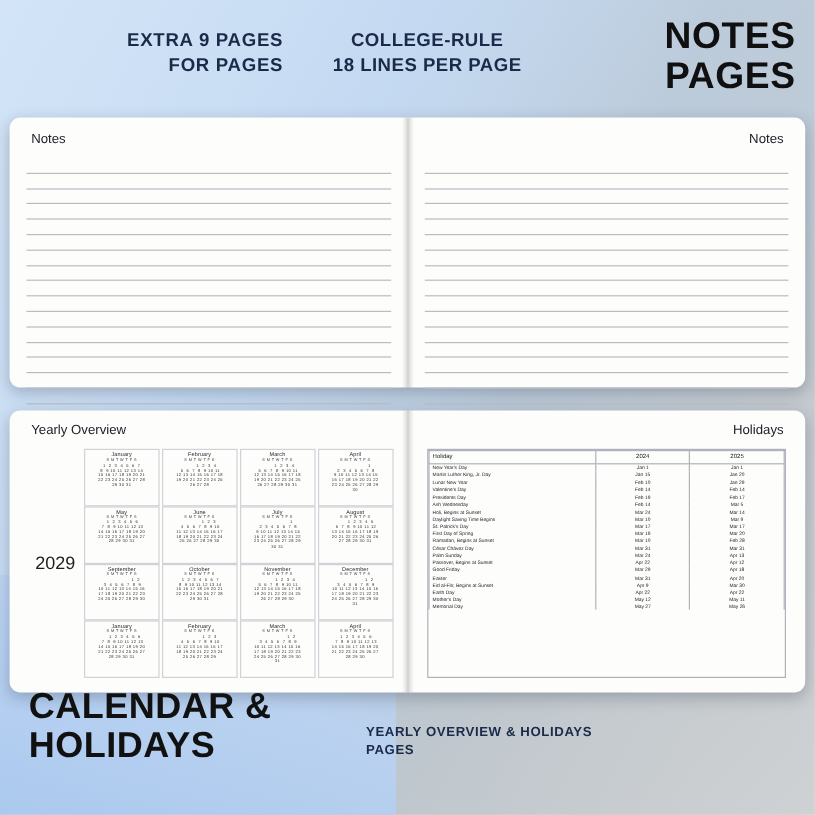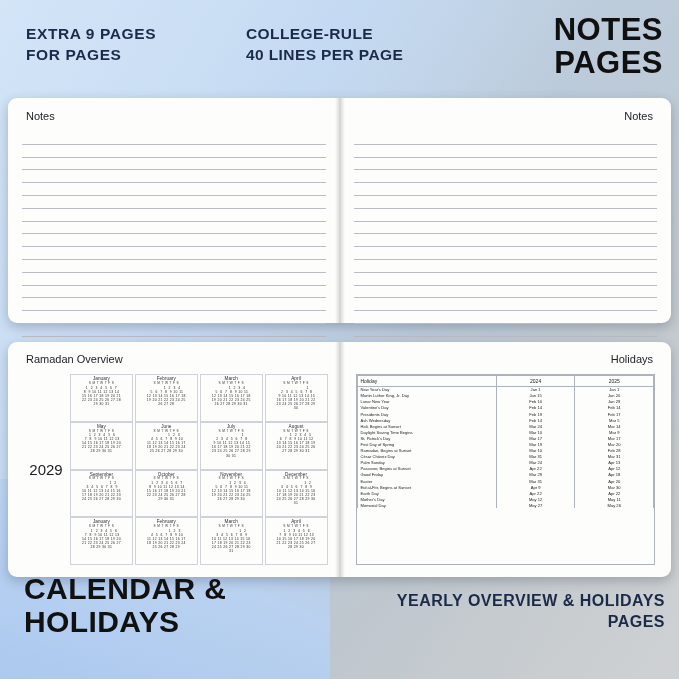--- a/index.html
+++ b/index.html
@@ -26,39 +26,39 @@
     position:absolute;left:0;bottom:0;width:330px;height:200px;
     background:linear-gradient(200deg, rgba(200,221,246,0.0) 0%, rgba(186,211,243,0.9) 45%, rgba(170,200,238,0.95) 100%);
     pointer-events:none;
   }
 
   
   .hdr{
     position:absolute;top:18px;left:0;width:679px;height:72px;
   }
   .hdr-left{
-    position:absolute;left:26px;top:6px;width:210px;text-align:left;
+    position:absolute;left:26px;top:6px;width:210px;text-align:right;
     font-weight:bold;font-size:15.5px;color:#1b2a49;letter-spacing:0.6px;line-height:1.35;
   }
   .hdr-mid{
-    position:absolute;left:246px;top:6px;width:220px;text-align:left;
+    position:absolute;left:246px;top:6px;width:220px;text-align:center;
     font-weight:bold;font-size:15.5px;color:#1b2a49;letter-spacing:0.4px;line-height:1.35;
   }
   .hdr-right{
     position:absolute;right:16px;top:-4px;width:190px;text-align:right;
     font-weight:bold;font-size:31px;color:#101010;letter-spacing:0.5px;line-height:1.05;
   }
 
   .foot-left{
     position:absolute;left:24px;bottom:40px;width:300px;
     font-weight:bold;font-size:30px;color:#111;letter-spacing:0.4px;line-height:1.12;
   }
   .foot-right{
-    position:absolute;right:14px;bottom:46px;width:360px;text-align:right;
-    font-weight:bold;font-size:16px;color:#1b2a49;letter-spacing:0.5px;line-height:1.35;
+    position:absolute;right:14px;bottom:46px;width:360px;text-align:left;
+    font-weight:bold;font-size:11px;color:#1b2a49;letter-spacing:0.5px;line-height:1.35;
   }
 
   
   .spread{
     position:absolute;
     background:#fdfdfb;
     border-radius:9px;
     box-shadow:0 4px 12px rgba(40,50,70,0.28);
   }
   .spread-notes{ left:8px; top:98px; width:663px; height:225px; }
@@ -140,21 +140,21 @@
   <div class="bg-diag"></div>
   <div class="bg-corner"></div>
 
   <div class="hdr">
     <div class="hdr-left">
       <div>EXTRA 9 PAGES</div>
       <div>FOR PAGES</div>
     </div>
     <div class="hdr-mid">
       <div>COLLEGE-RULE</div>
-      <div>40 LINES PER PAGE</div>
+      <div>18 LINES PER PAGE</div>
     </div>
     <div class="hdr-right">
       <div>NOTES</div>
       <div>PAGES</div>
     </div>
   </div>
 
   <div class="spread spread-notes">
     <div class="leaf leaf-l">
       <div class="notes-title l">Notes</div>
@@ -222,21 +222,21 @@
           <div class="rule"></div>
           <div class="rule"></div>
           <div class="rule"></div>
         </div>
     </div>
     <div class="spine"></div>
   </div>
 
   <div class="spread spread-cal">
     <div class="leaf leaf-l">
-      <div class="ov-title">Ramadan Overview</div>
+      <div class="ov-title">Yearly Overview</div>
       <div class="ov-grid">
         <div class="year-col">2029</div>
         <div class="months" id="months">
             <div class="mini">
               <div class="mname">January</div>
               <div class="dow">S M T W T F S</div>
               <div class="wk">1  2  3  4  5  6  7</div>
               <div class="wk">8  9 10 11 12 13 14</div>
               <div class="wk">15 16 17 18 19 20 21</div>
               <div class="wk">22 23 24 25 26 27 28</div>

